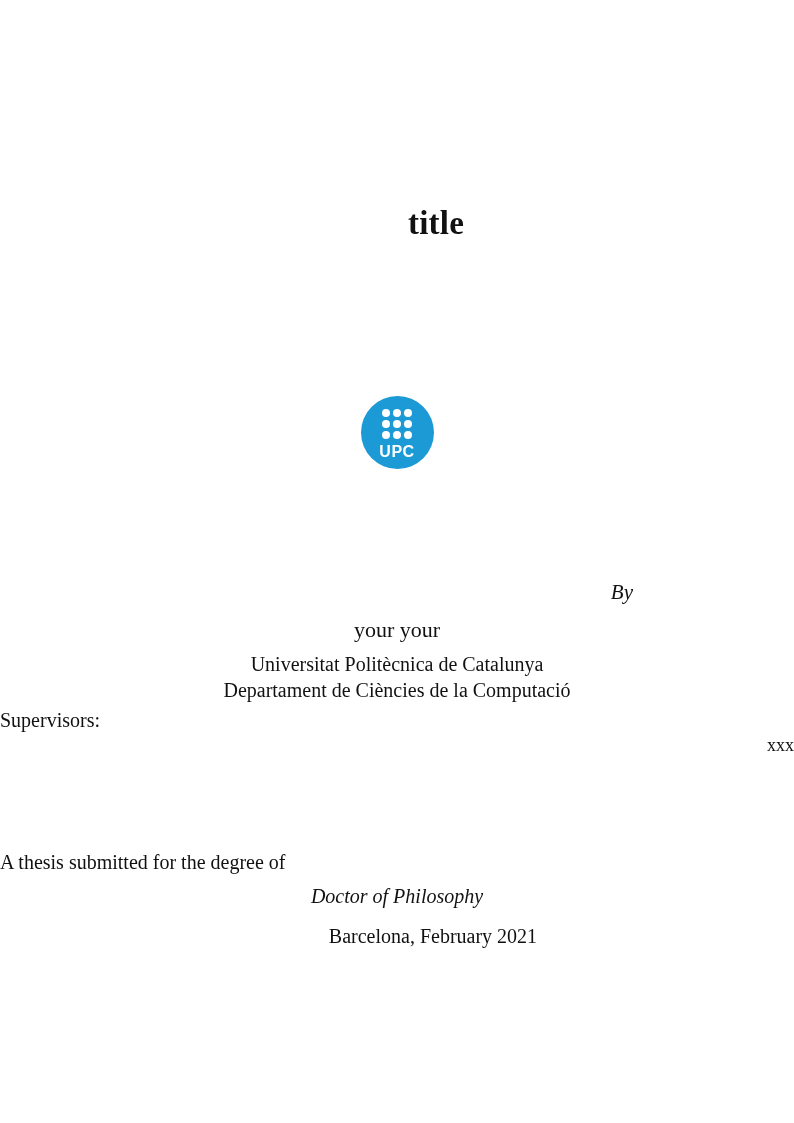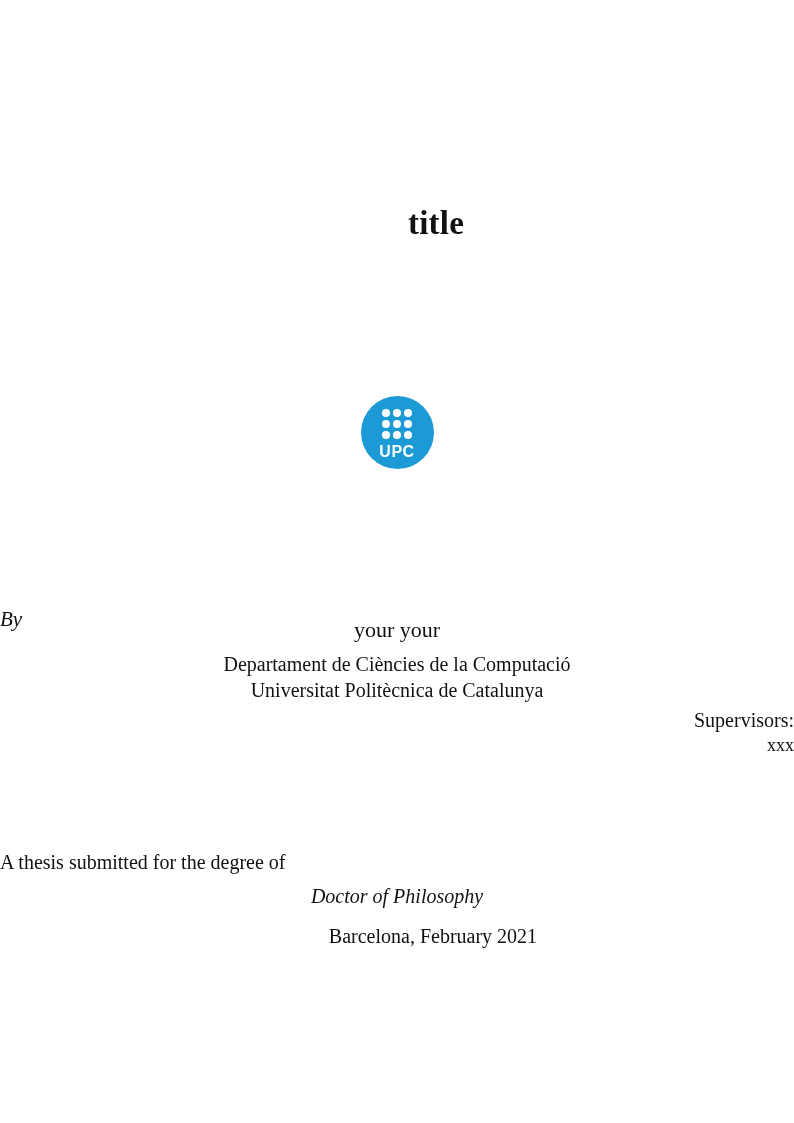--- a/index.html
+++ b/index.html
@@ -78,24 +78,24 @@
     color: #ffffff;
     font-family: "Liberation Sans", sans-serif;
     font-weight: bold;
     font-size: 16px;
     letter-spacing: 0.5px;
     line-height: 1;
   }
 
   .by {
     position: absolute;
-    top: 607px;
+    top: 580px;
     left: 0;
     width: 633px;
-    text-align: left;
+    text-align: right;
     font-size: 21px;
     font-style: italic;
   }
 
   .author {
     position: absolute;
     top: 617px;
     left: 0;
     width: 794px;
     text-align: center;
@@ -110,21 +110,21 @@
     text-align: center;
     font-size: 20px;
     line-height: 1.32;
   }
 
   .supervisors-label {
     position: absolute;
     top: 709px;
     left: 0;
     width: 794px;
-    text-align: right;
+    text-align: left;
     font-size: 20px;
   }
 
   .supervisors-name {
     position: absolute;
     top: 735px;
     left: 0;
     width: 794px;
     text-align: right;
     font-size: 18px;
@@ -180,22 +180,22 @@
       </span>
       <span class="wordmark">UPC</span>
     </div>
   </div>
 
   <div class="by">By</div>
 
   <div class="author">your your</div>
 
   <div class="affiliation">
+    <div>Universitat Politècnica de Catalunya</div>
     <div>Departament de Ciències de la Computació</div>
-    <div>Universitat Politècnica de Catalunya</div>
   </div>
 
   <div class="supervisors-label">Supervisors:</div>
   <div class="supervisors-name">xxx</div>
 
   <div class="degree-line">A thesis submitted for the degree of</div>
   <div class="degree-name">Doctor of Philosophy</div>
   <div class="place-date">Barcelona, February 2021</div>
 
 </div>

